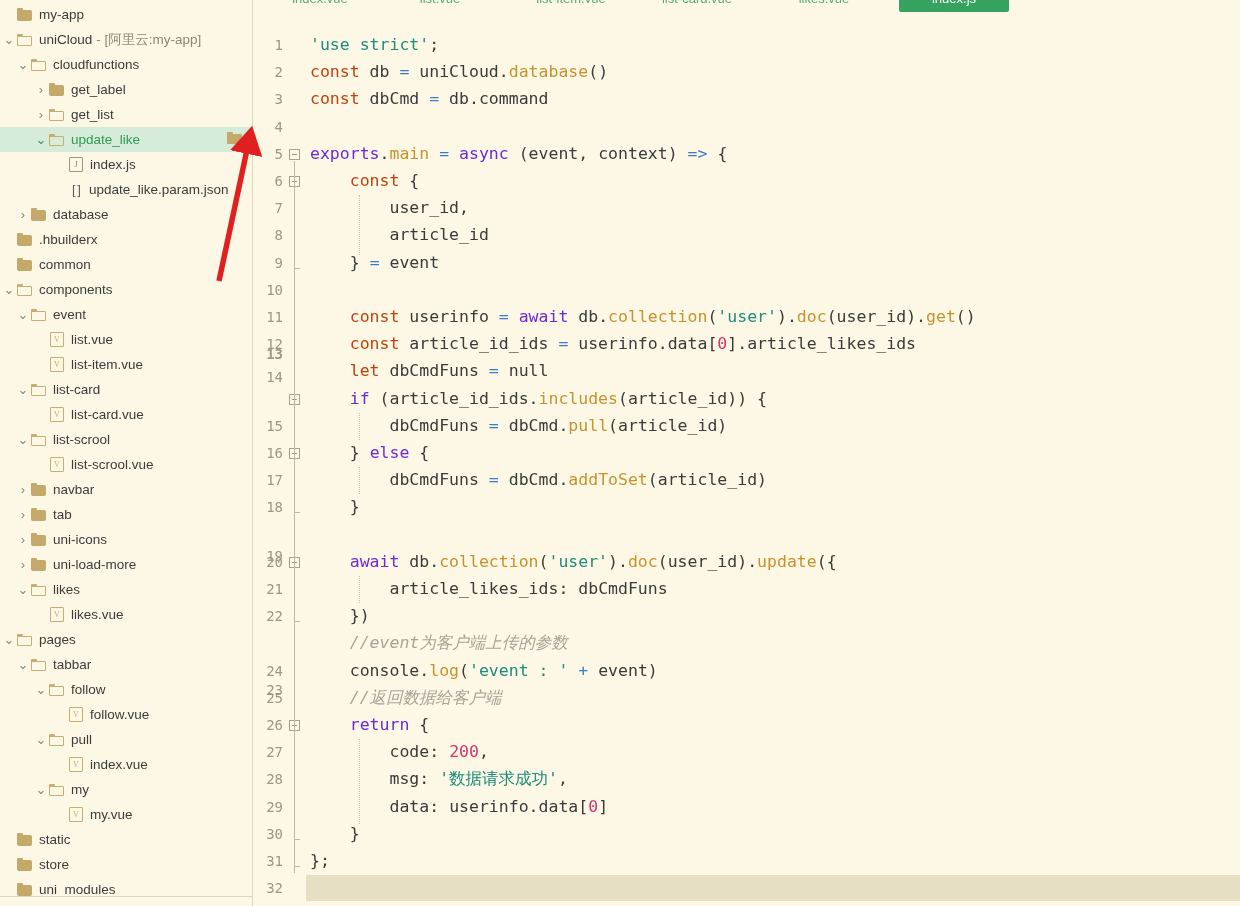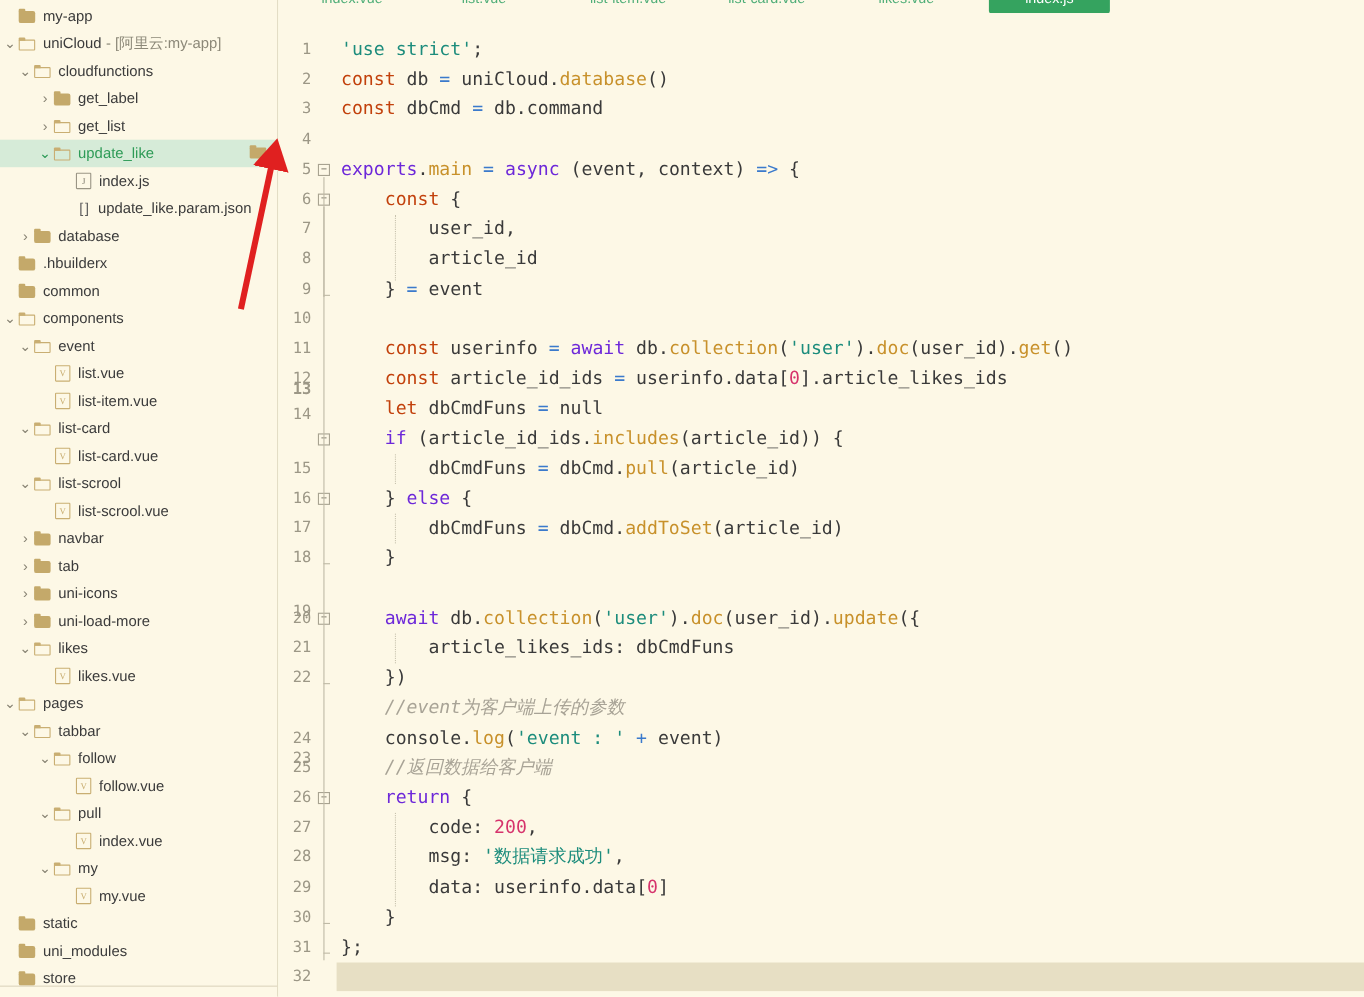--- a/index.html
+++ b/index.html
@@ -479,26 +479,26 @@
           <span class="node-label">my.vue</span>
         </div>
         <div class="tree-row ind0">
           <span class="twisty none"></span>
           <span class="ficon folder-closed"></span>
           <span class="node-label">static</span>
         </div>
         <div class="tree-row ind0">
           <span class="twisty none"></span>
           <span class="ficon folder-closed"></span>
+          <span class="node-label">store</span>
+        </div>
+        <div class="tree-row ind0">
+          <span class="twisty none"></span>
+          <span class="ficon folder-closed"></span>
           <span class="node-label">uni_modules</span>
-        </div>
-        <div class="tree-row ind0">
-          <span class="twisty none"></span>
-          <span class="ficon folder-closed"></span>
-          <span class="node-label">store</span>
         </div>
       </div>
     <div class="sidebar-bottom-line"></div>
   </div>
 
   <div class="editor">
     <div class="tabbar" id="tabbar">
         <div class="tab" style="left: 19px; width: 96px;"><span>index.vue</span></div>
         <div class="tab" style="left: 145px; width: 84px;"><span>list.vue</span></div>
         <div class="tab" style="left: 259px; width: 118px;"><span>list-item.vue</span></div>

